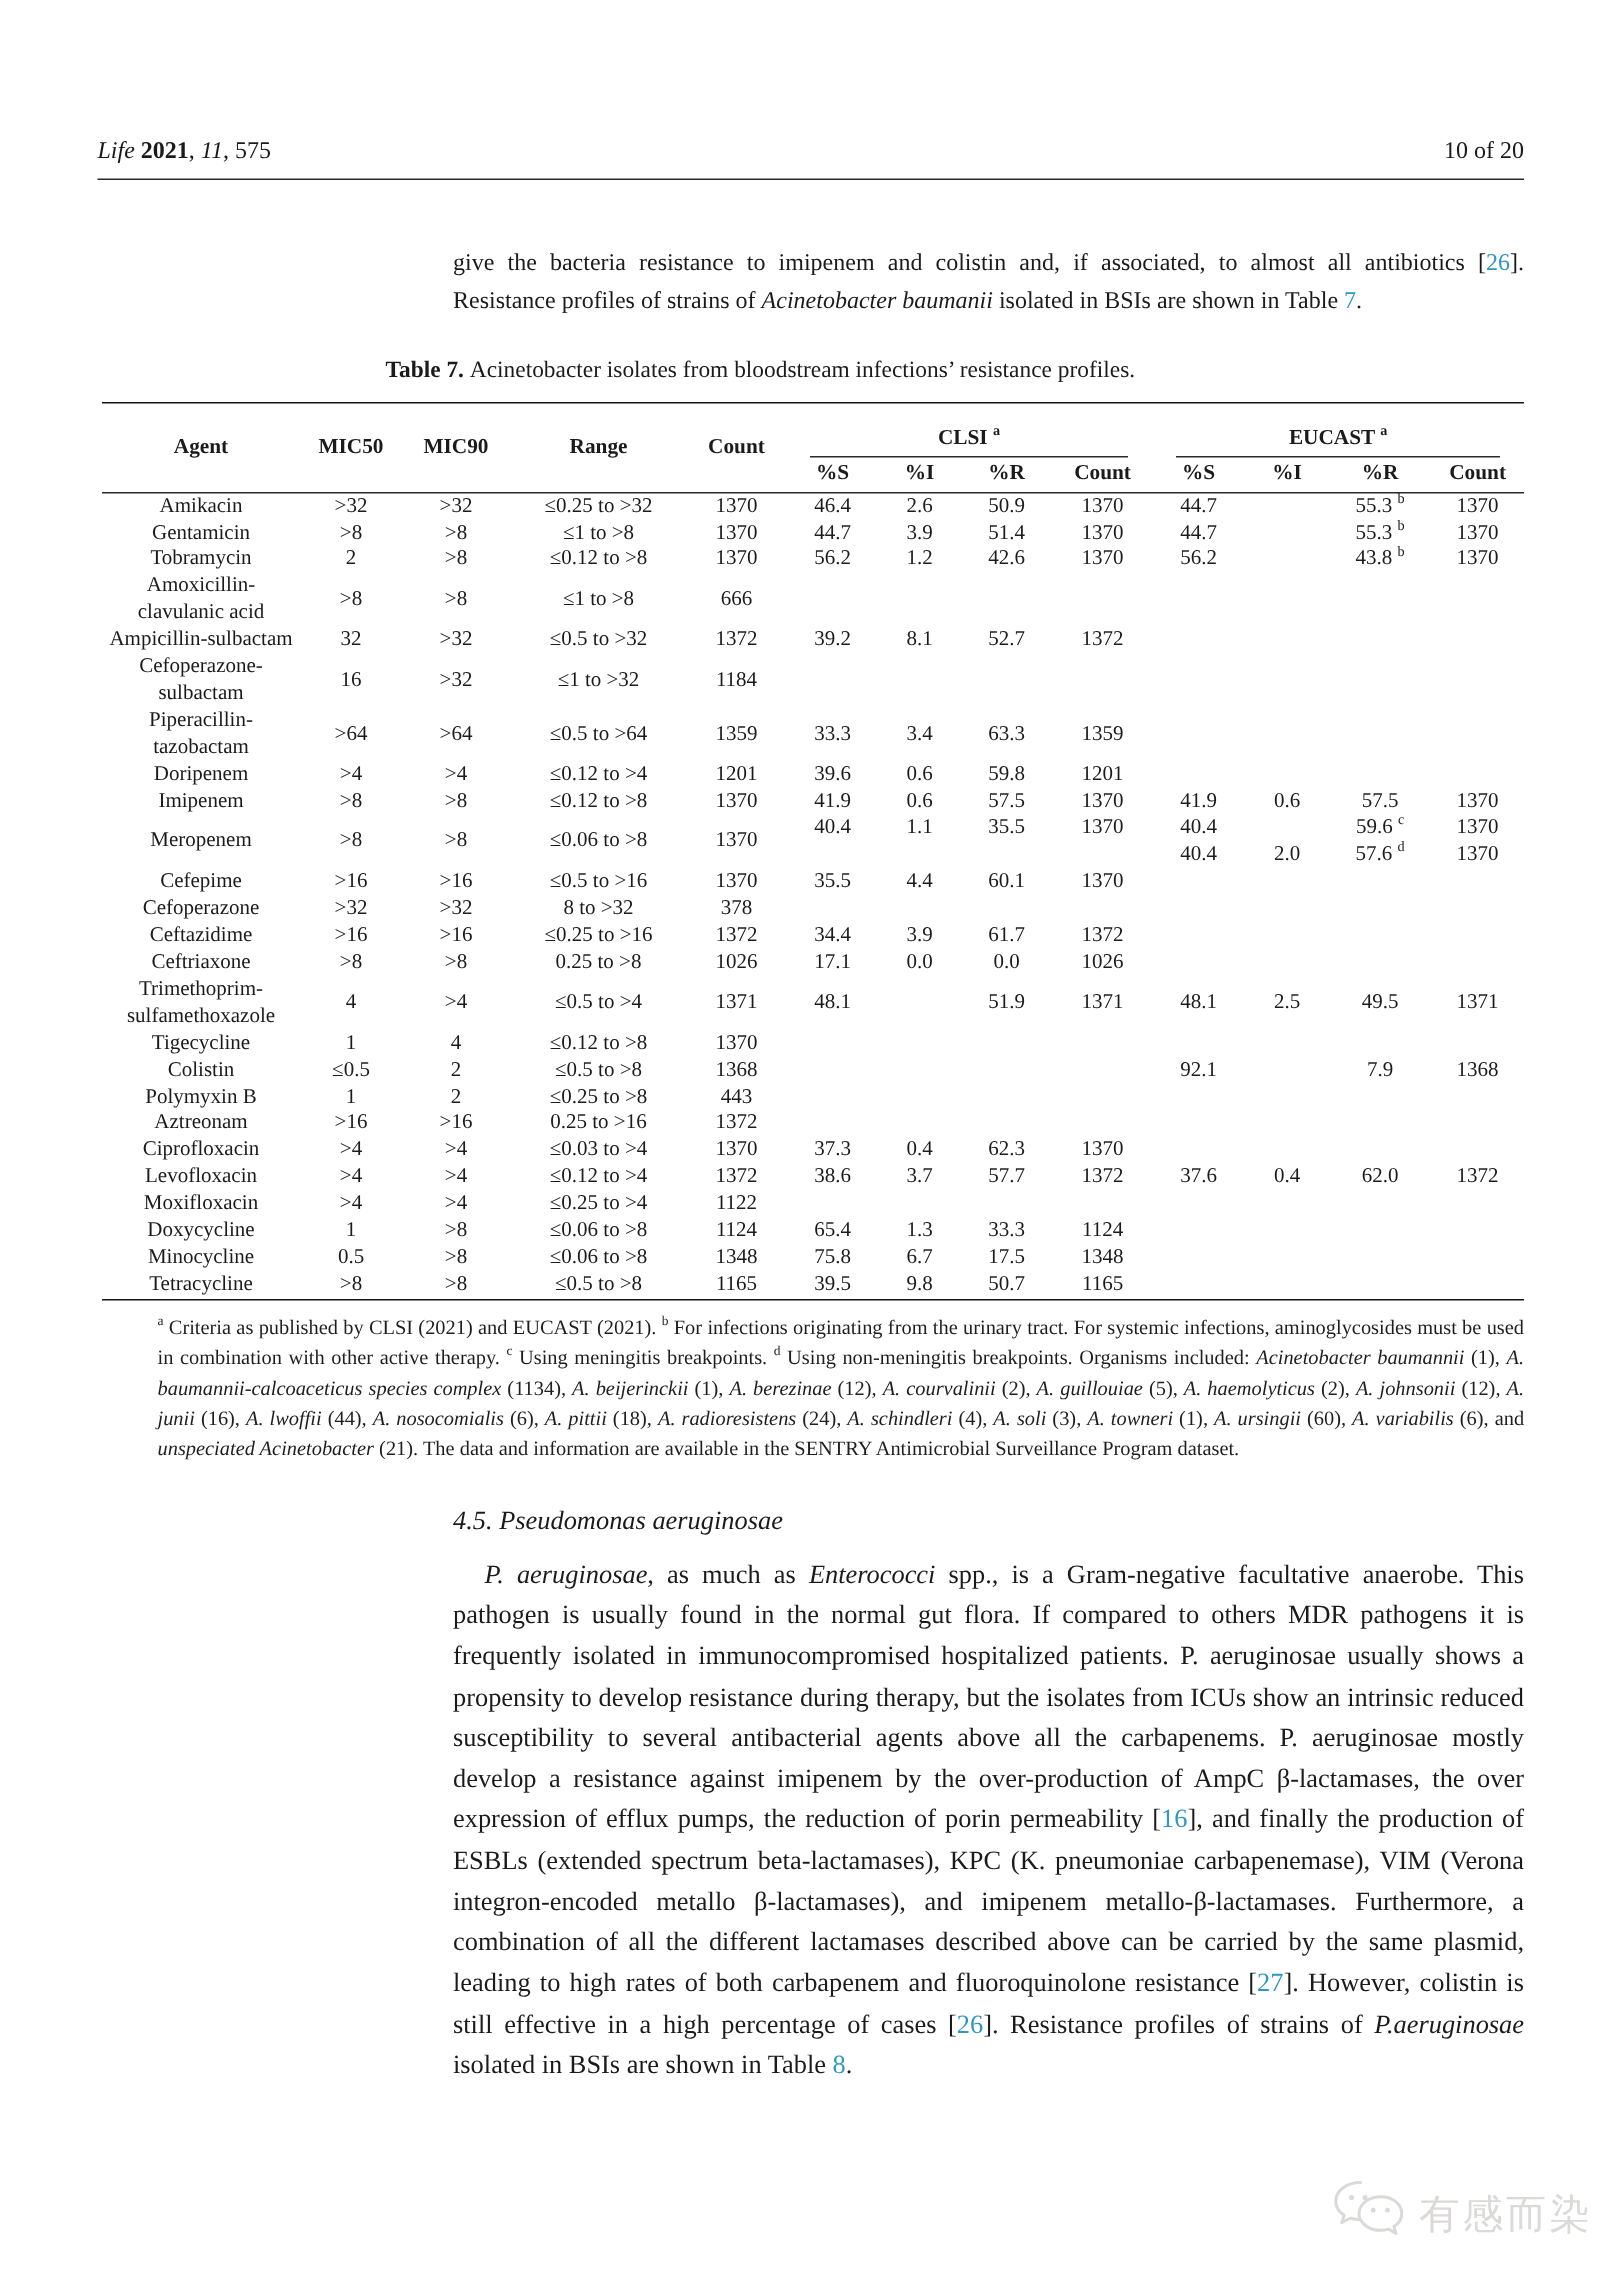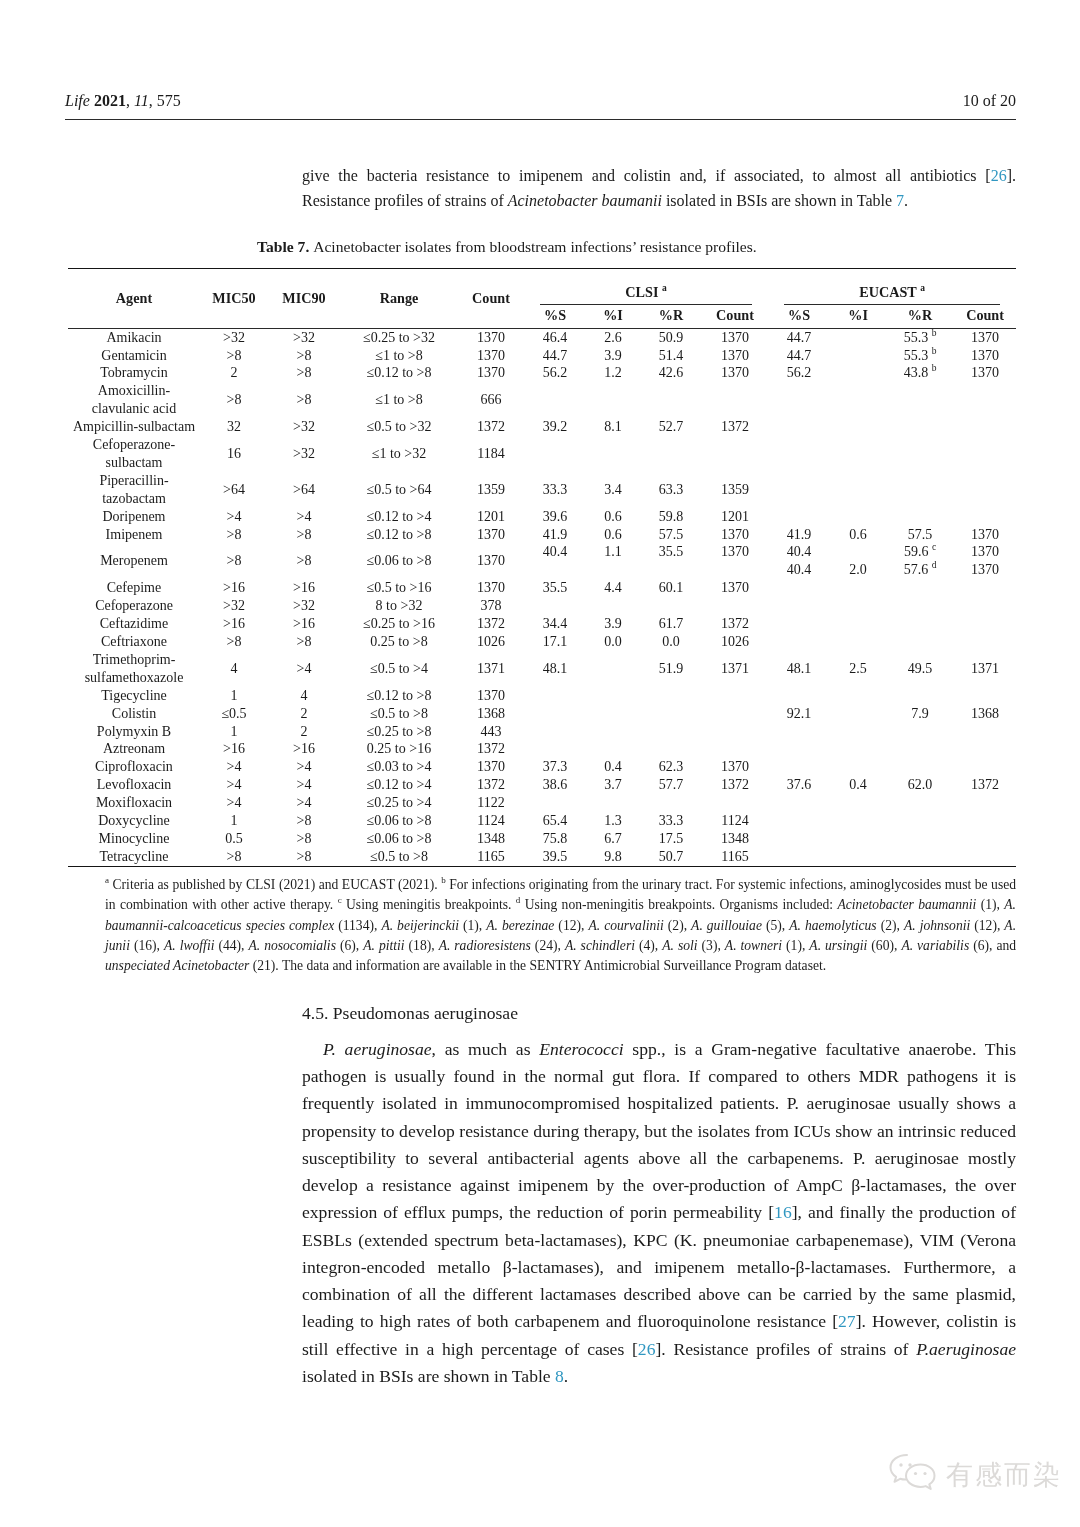--- a/index.html
+++ b/index.html
@@ -29,21 +29,21 @@
   .t7 th.group .gline { display:block; margin:0 16px; padding:1px 0 3px; border-bottom:1px solid #2a2a2a; }
   .t7 tbody td { line-height:17.9px; vertical-align:middle; }
   .t7 sup { font-size:9.5px; line-height:0; }
   .ln { height:17.9px; line-height:17.9px; }
 
   
   .footnote { margin:8px 18px 0 105px; width:911px; font-size:13.6px; line-height:1.5; text-align:justify; color:#1e1e1e; }
   .footnote sup { font-size:9px; line-height:0; }
 
   
-  .sec-head { margin:26px 0 0 302px; width:714px; font-size:17.6px; }
+  .sec-head { margin:26px 0 0 302px; width:714px; font-size:17.6px; font-style:italic; }
   .para2 { margin:12px 0 0 302px; width:714px; font-size:17.6px; line-height:1.55; text-align:justify; text-indent:21px; }
 
   .link { color:#3097c1; }
 
   
   .watermark { position:absolute; top:1452px; right:18px; display:flex; align-items:center; gap:7px; }
   .watermark-text { font-family:"DejaVu Sans", sans-serif; font-size:27px; color:#dcdad8; letter-spacing:2px; }
 </style>
 </head>
 <body>

